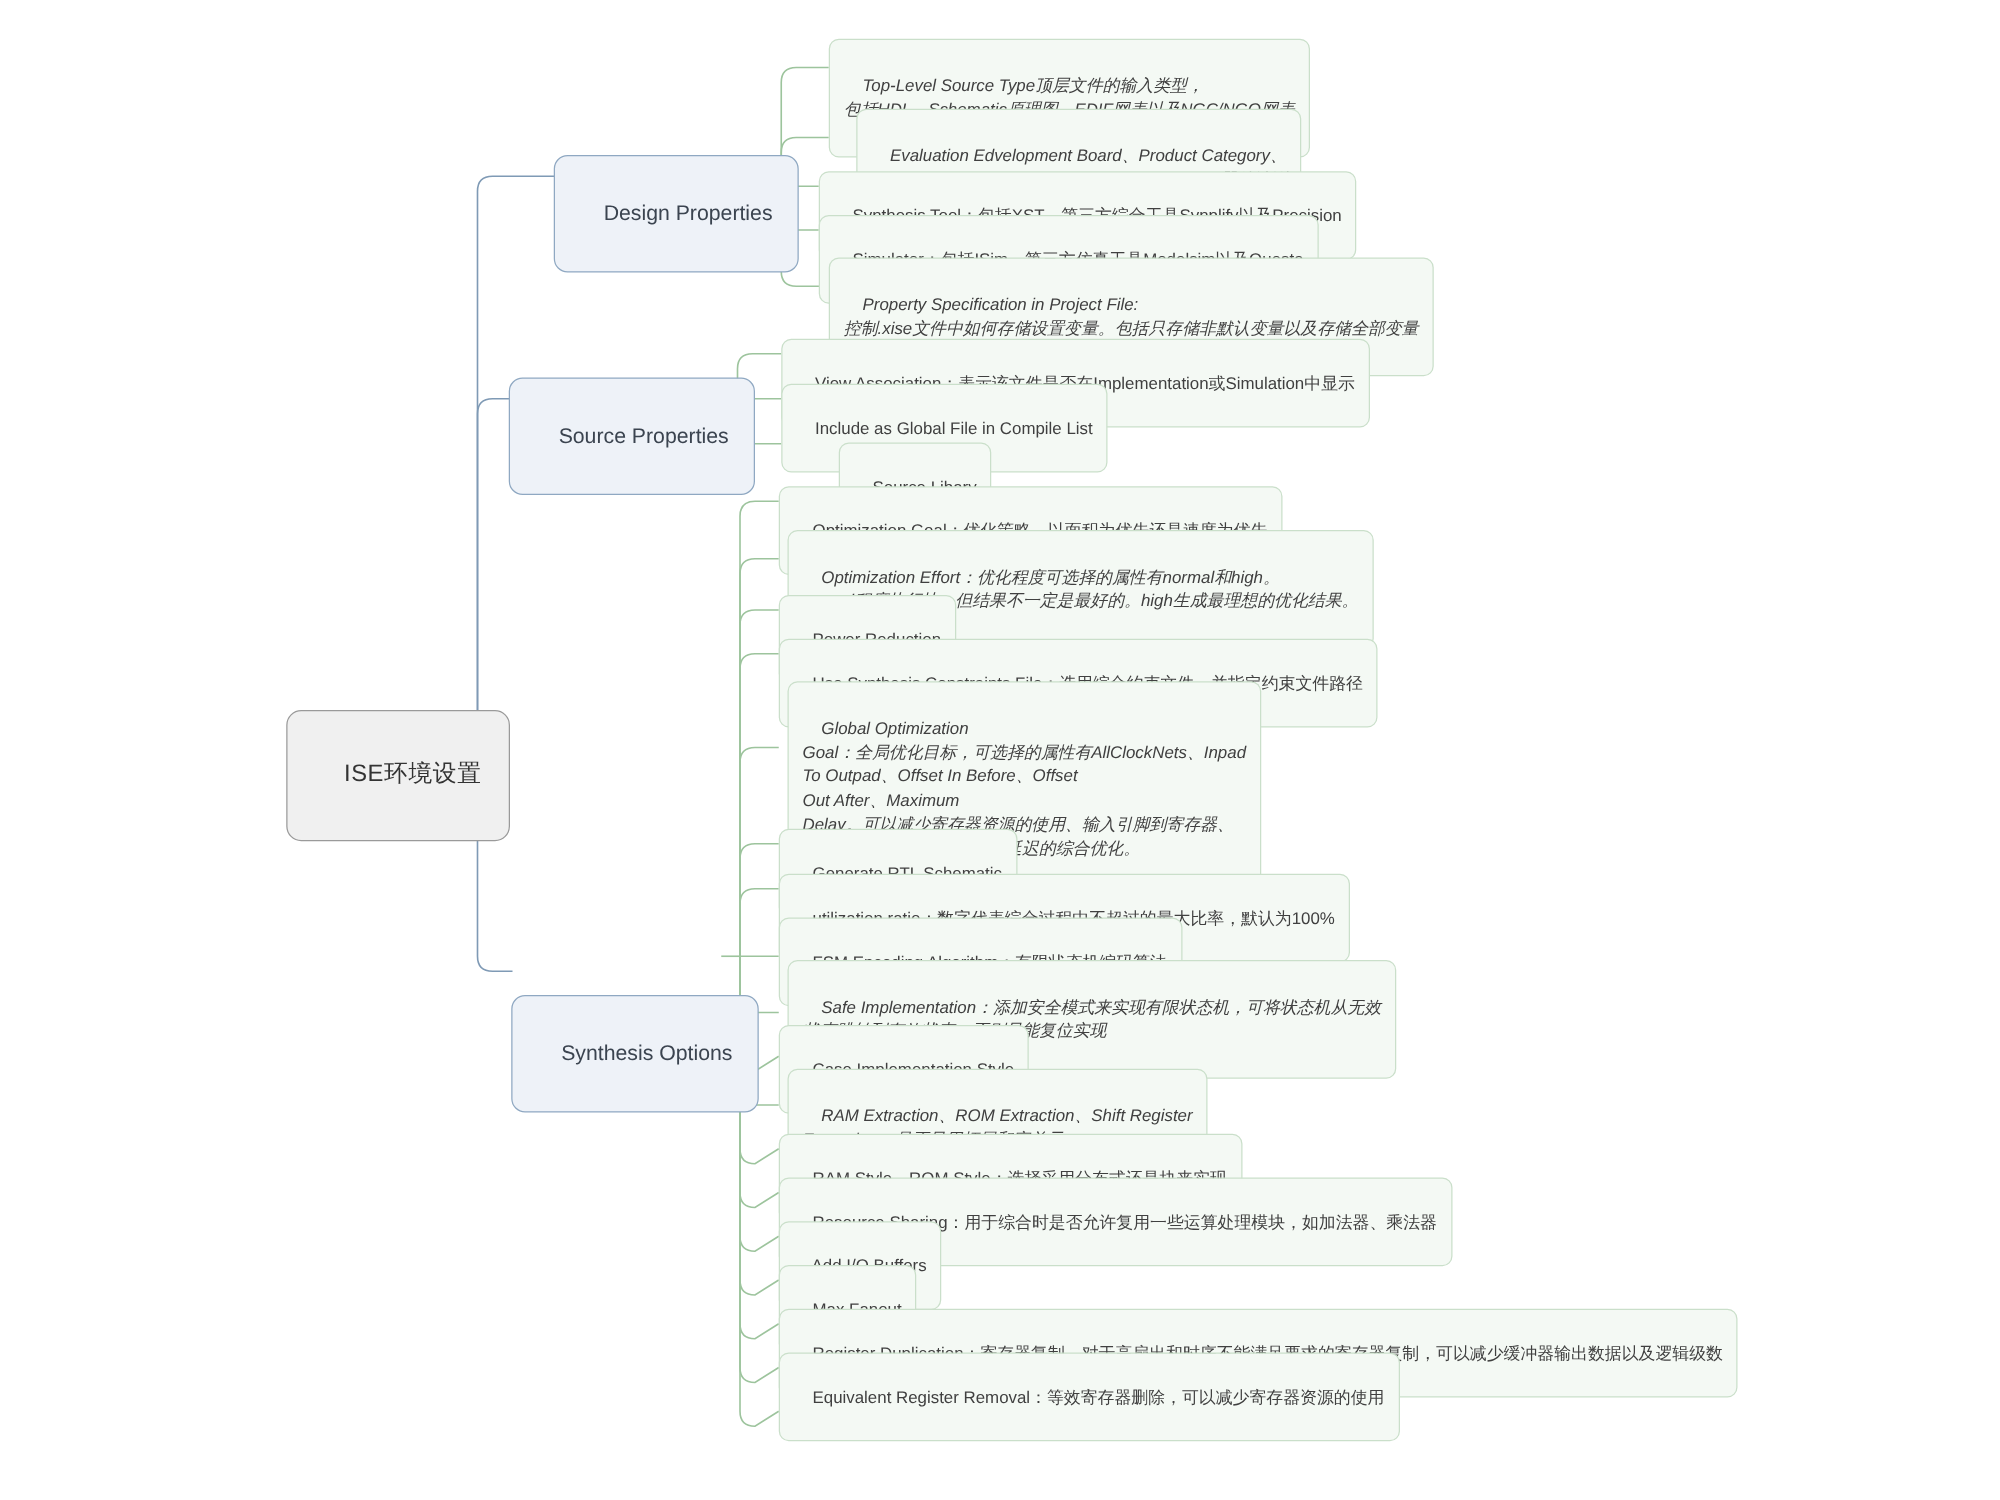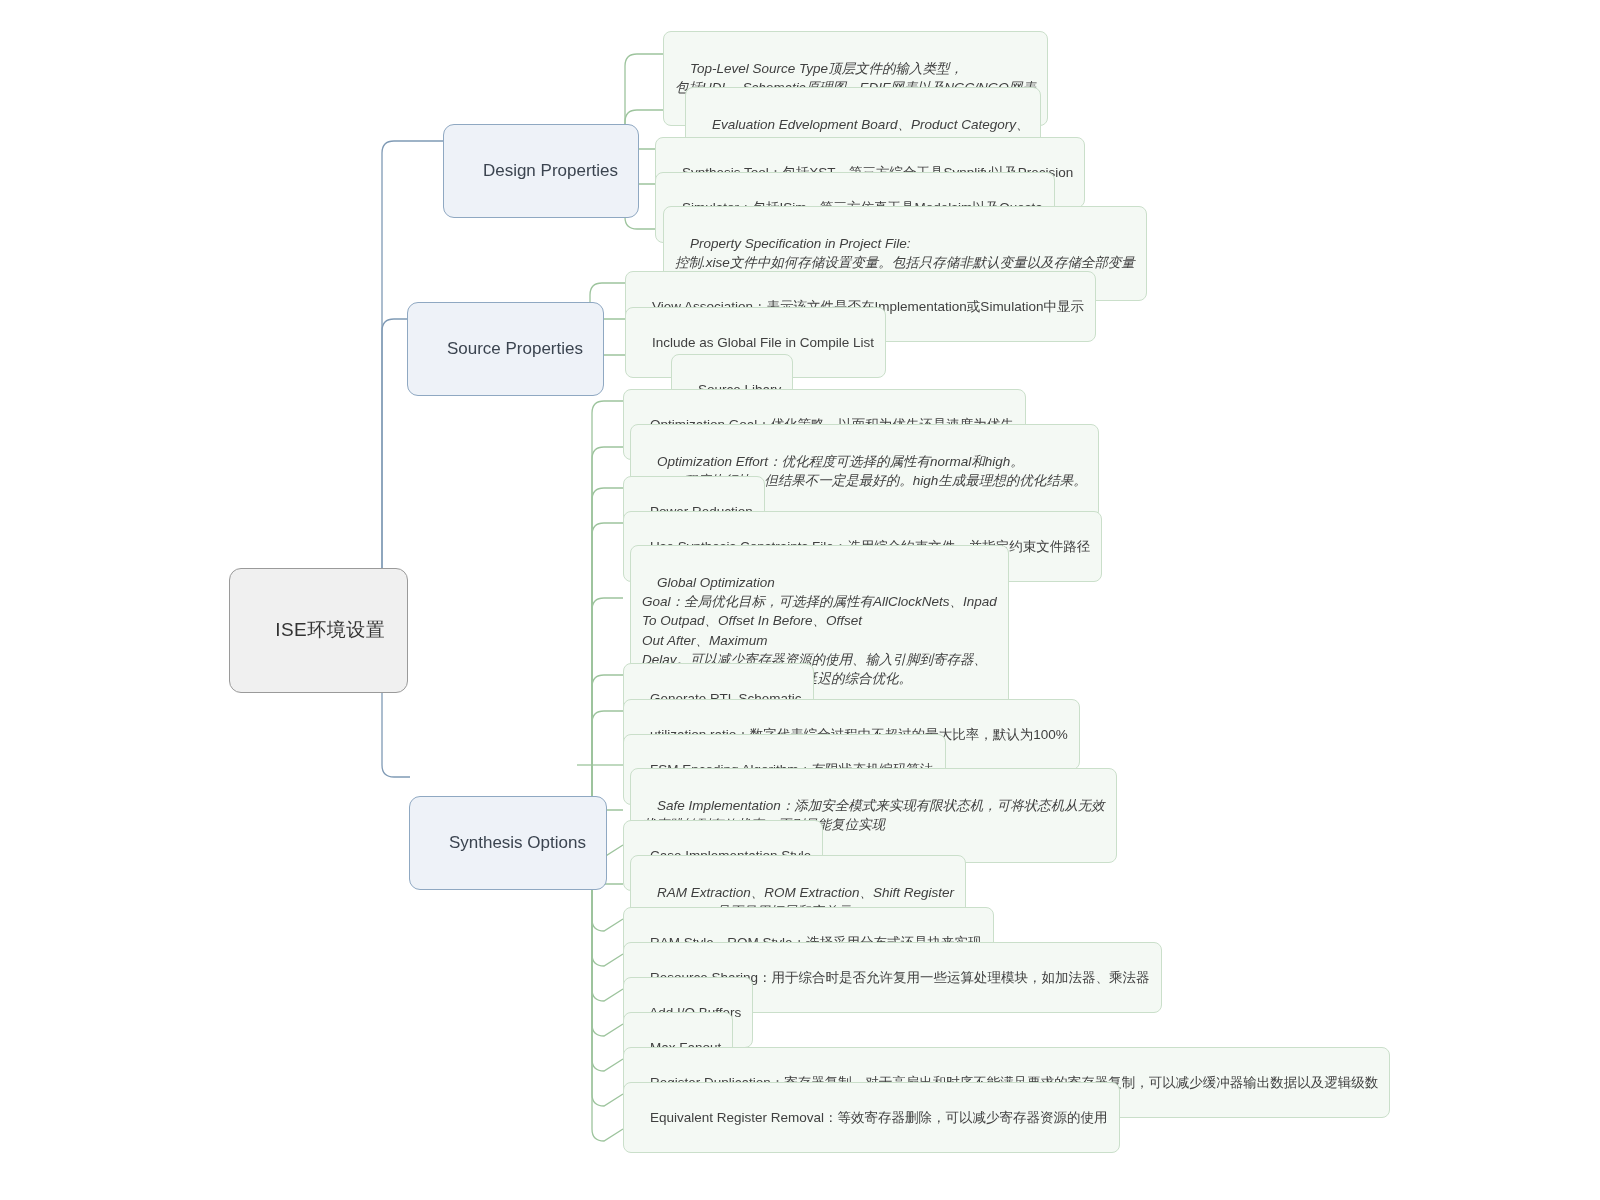--- a/index.html
+++ b/index.html
@@ -32,21 +32,21 @@
     box-sizing: border-box;
     border-radius: 9px;
     white-space: pre;
     line-height: 1.42;
   }
   .root {
     background: #f0f0f0;
     border: 1px solid #9a9a9a;
     color: #333333;
     font-size: 19px;
-    padding: 21px 22px;
+    padding: 11px 22px;
     border-radius: 12px;
     letter-spacing: 0.5px;
   }
   .branch {
     background: #eef2f8;
     border: 1px solid #8fa8c2;
     color: #3b4450;
     font-size: 17px;
     padding: 10px 20px;
     border-radius: 11px;

